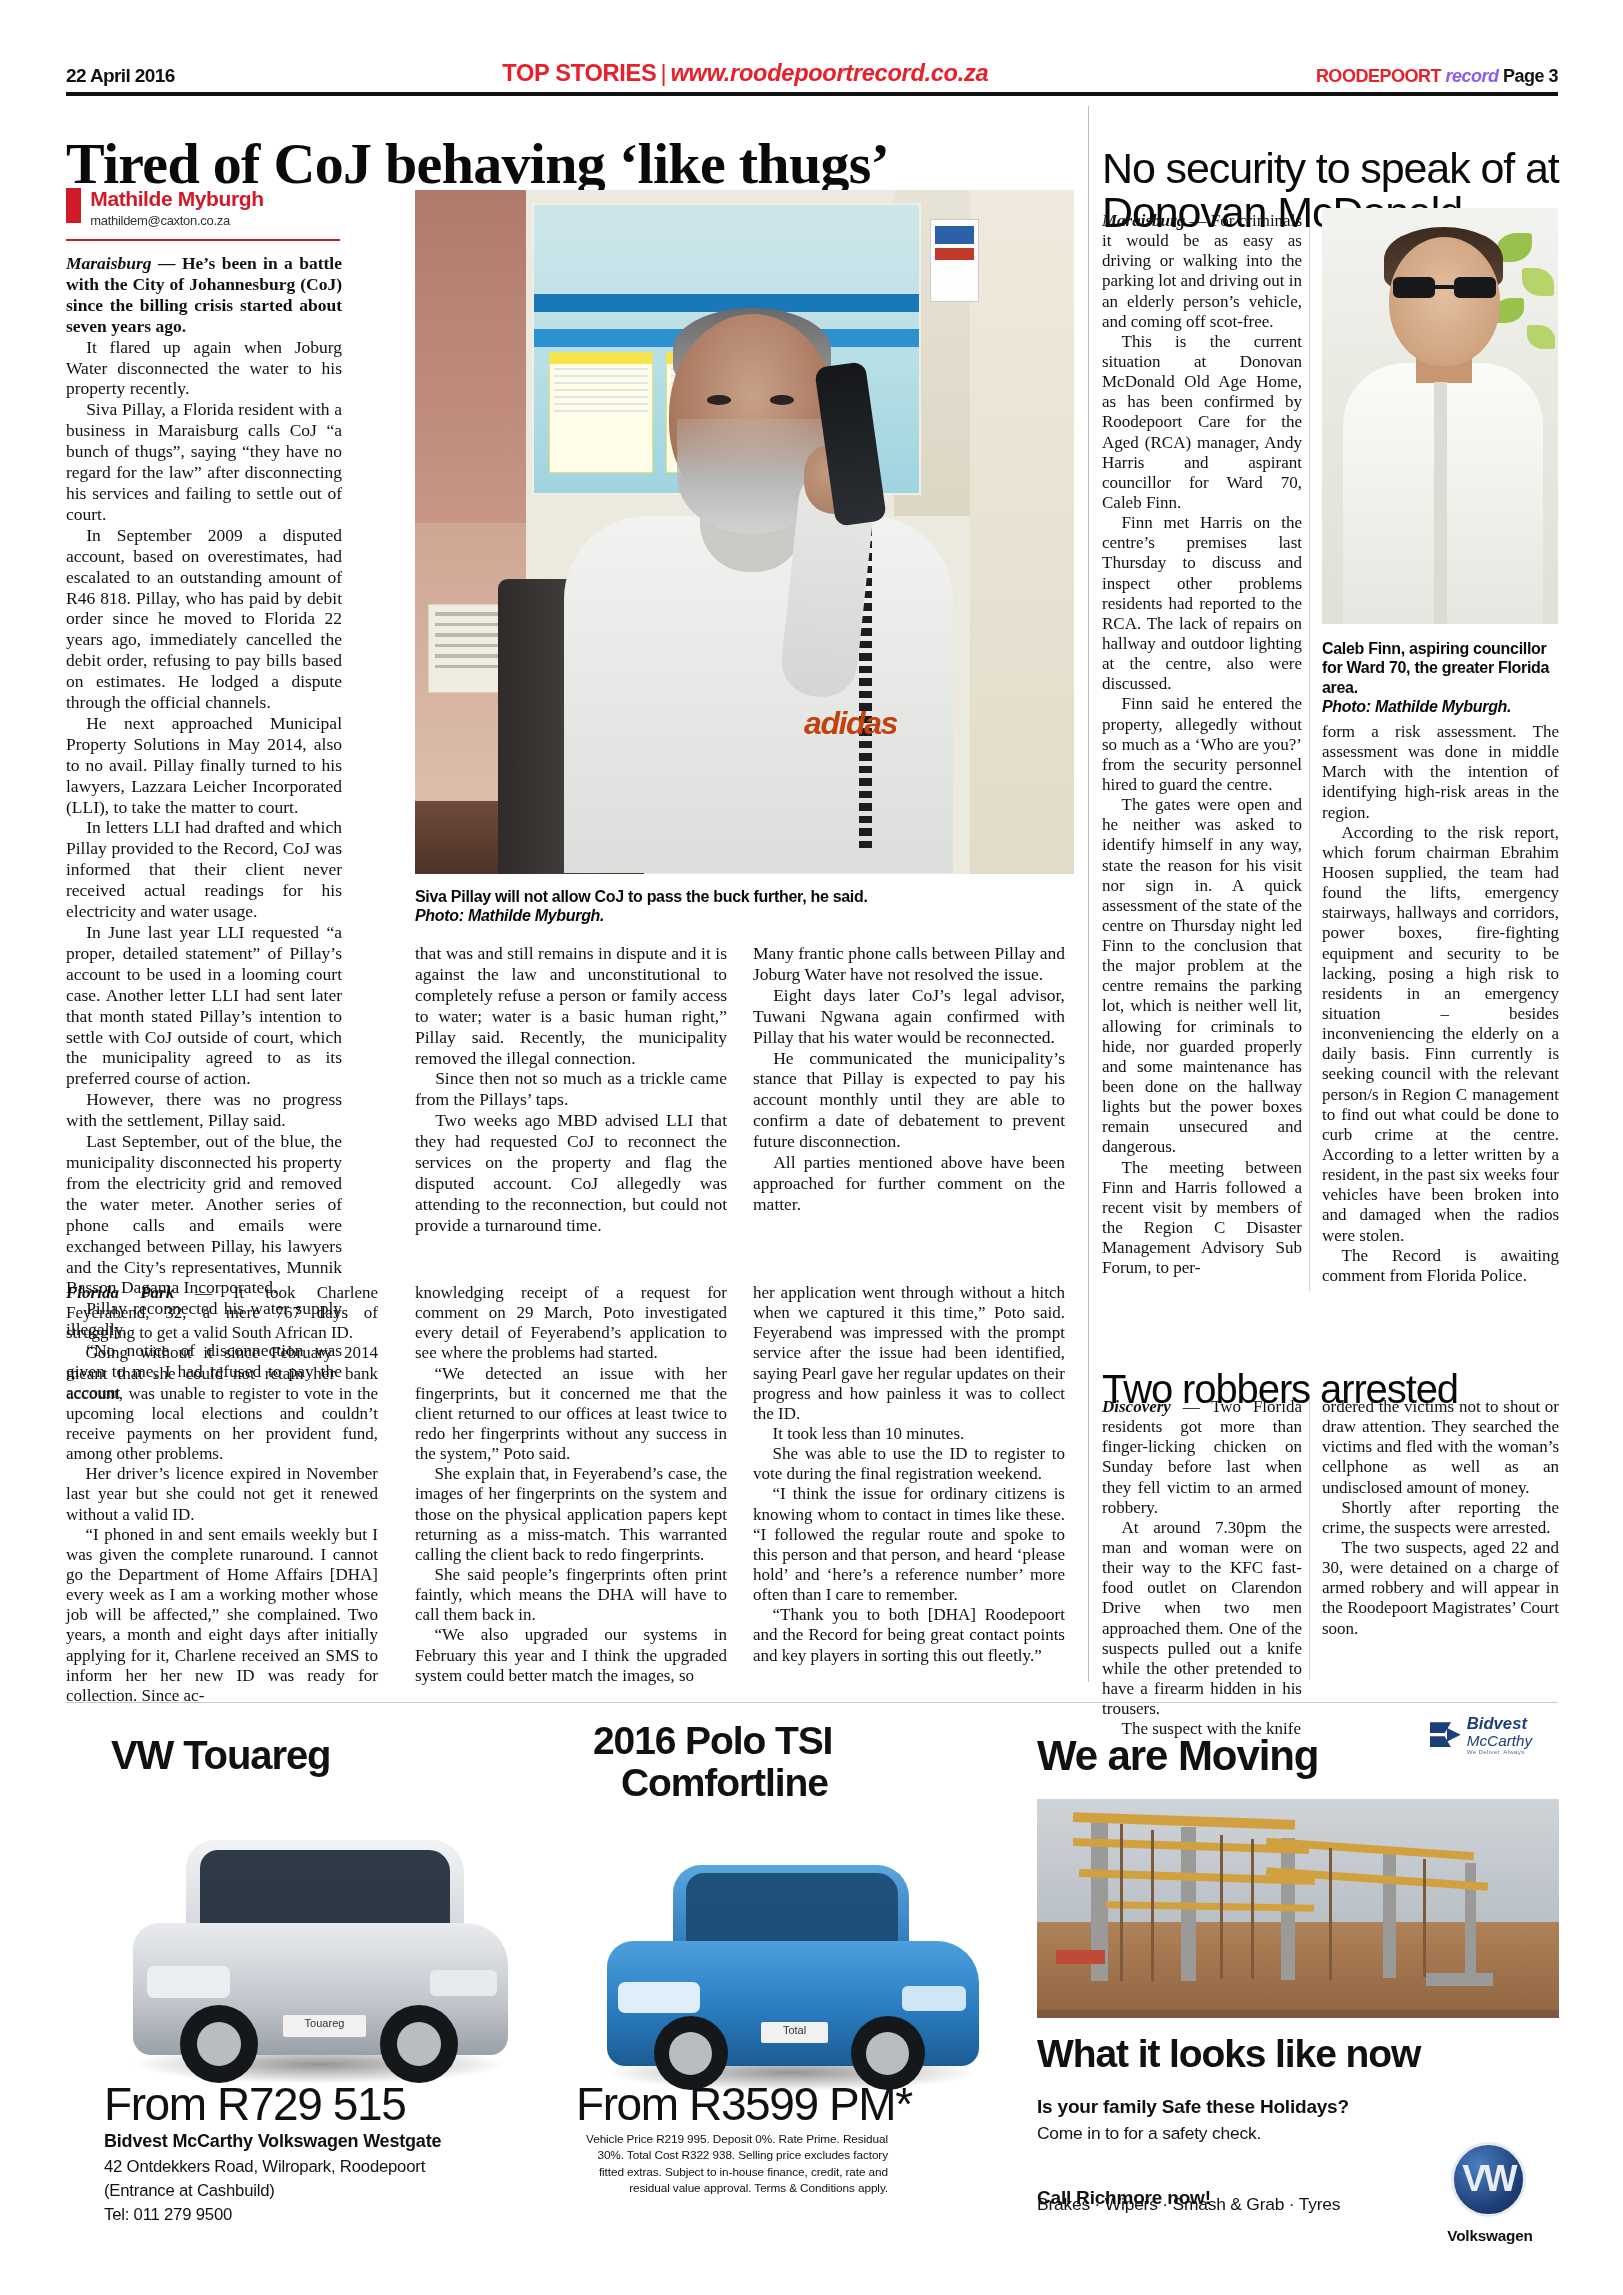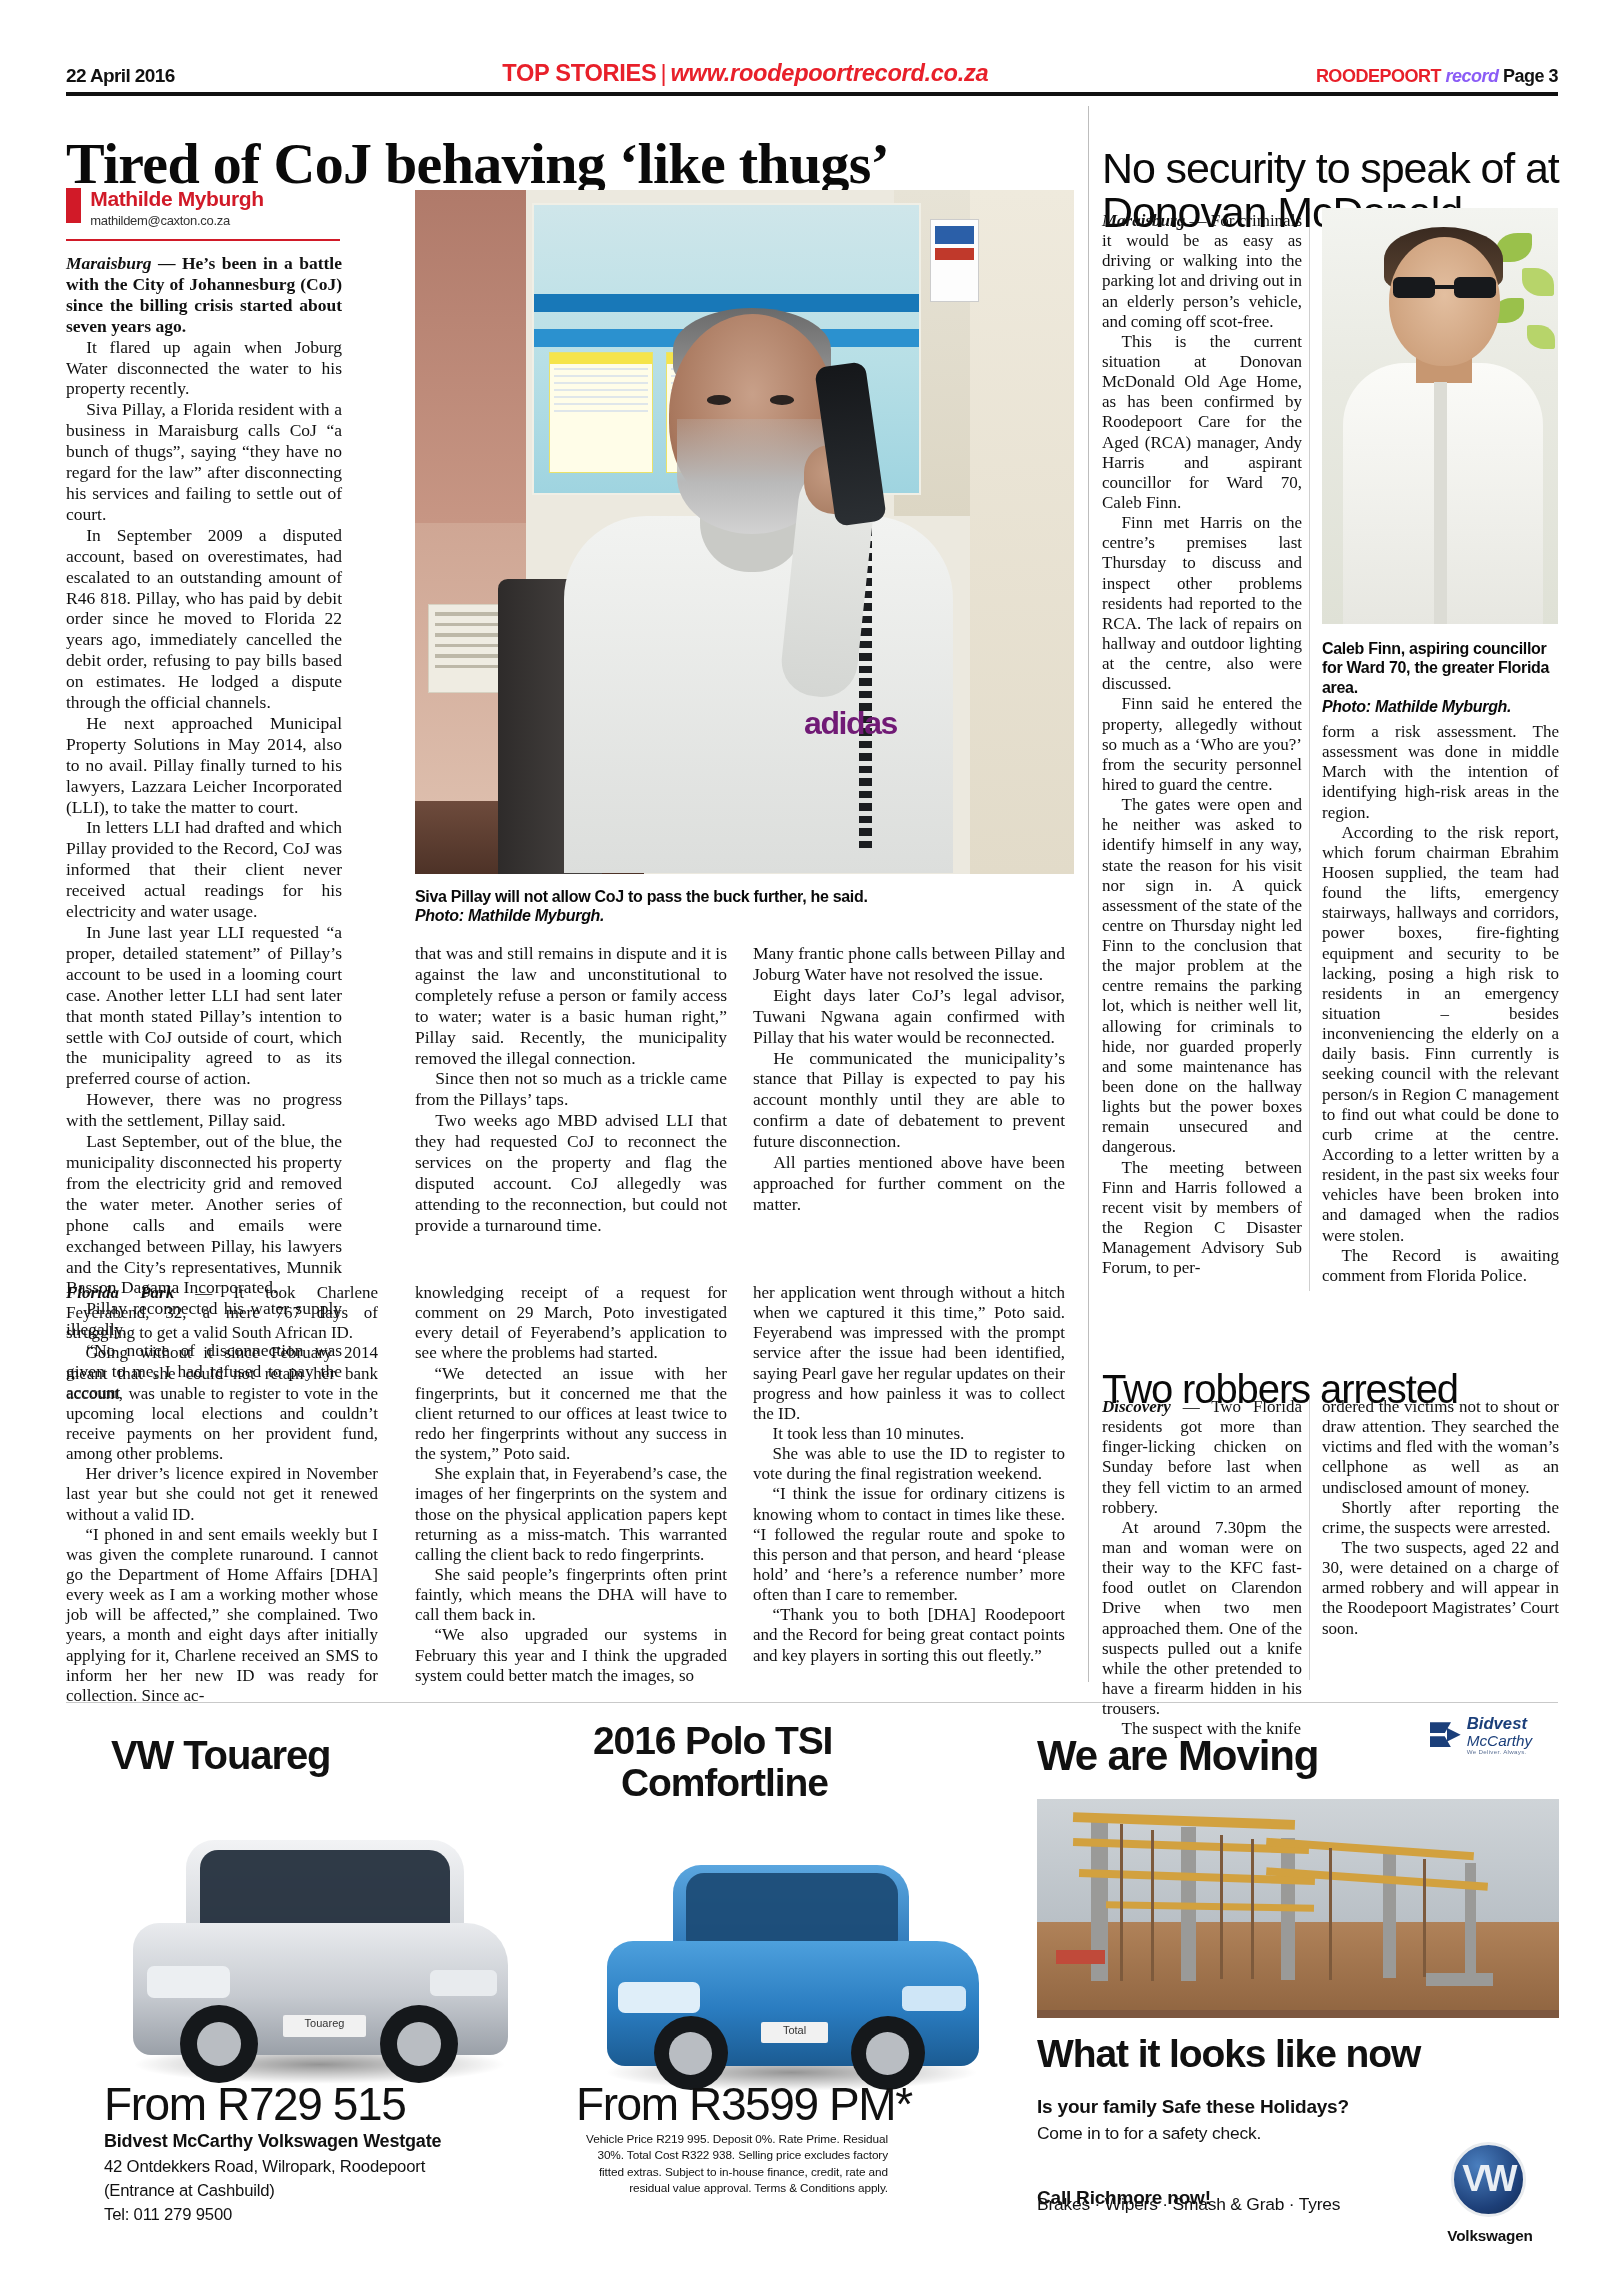--- a/index.html
+++ b/index.html
@@ -150,22 +150,22 @@
     background:linear-gradient(180deg,#6a6a6a,#9a9a9a); border-radius:50% 50% 30% 30%; }
   .pm-beard { position:absolute; left:262px; top:229px; width:150px; height:115px;
     background:linear-gradient(180deg,rgba(190,190,190,0.25),#b9b9b9 55%,#d2d2d2);
     border-radius:0 0 50% 50%; }
   .pm-eye { position:absolute; width:23.6px; height:9.7px; background:#2a2320; border-radius:50%; }
   .pm-shirt { position:absolute; left:149px; top:326px; width:389px; height:357px;
     background:linear-gradient(180deg,#f2f3f1,#dcdedc); border-radius:83px 83px 0 0; }
   .pm-collar { position:absolute; left:285px; top:326px; width:104px; height:56px;
     background:#c9cac6; border-radius:0 0 49px 49px; }
   .pm-adidas { position:absolute; left:389px; top:515px; width:160px; height:44px;
-    color:#701a75; font-family:"Liberation Sans", sans-serif; font-weight:700;
-    font-size:32px; letter-spacing:-1.4px; }
+    color:#c2410c; font-family:"Liberation Sans", sans-serif; font-weight:700;
+    font-size:32px; letter-spacing:-1.4px;font-style:italic; }
   .pm-phone { position:absolute; left:410px; top:174px; width:51px; height:160px;
     background:linear-gradient(180deg,#15171a,#2b2f33); border-radius:12.5px;
     transform:rotate(-8deg); }
   .pm-cord { position:absolute; left:444px; top:326px; width:12.5px; height:333px;
     background:repeating-linear-gradient(180deg,#1b1d20 0 7px,transparent 7px 12.5px); }
   .pm-arm { position:absolute; left:375px; top:278px; width:76px; height:229px;
     background:linear-gradient(180deg,#e9eae7,#d4d6d3); border-radius:35px;
     transform:rotate(6deg); }
   .pm-hand { position:absolute; left:389px; top:255px; width:64px; height:69px;
     background:radial-gradient(circle at 40% 40%, #c49a81, #a2775d);

